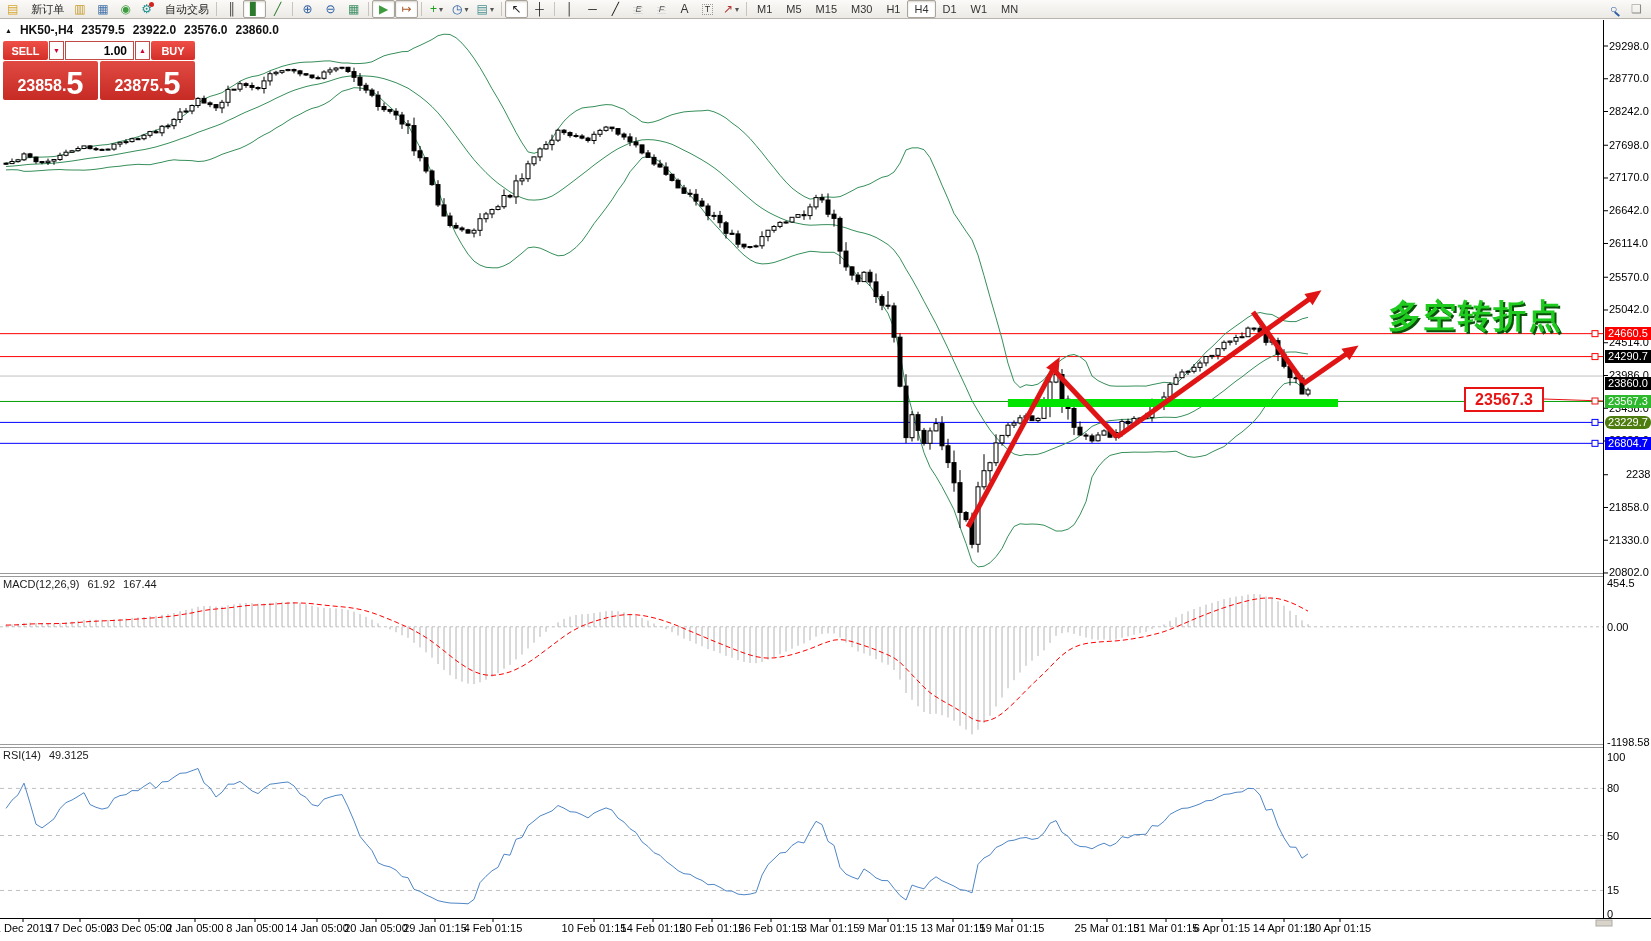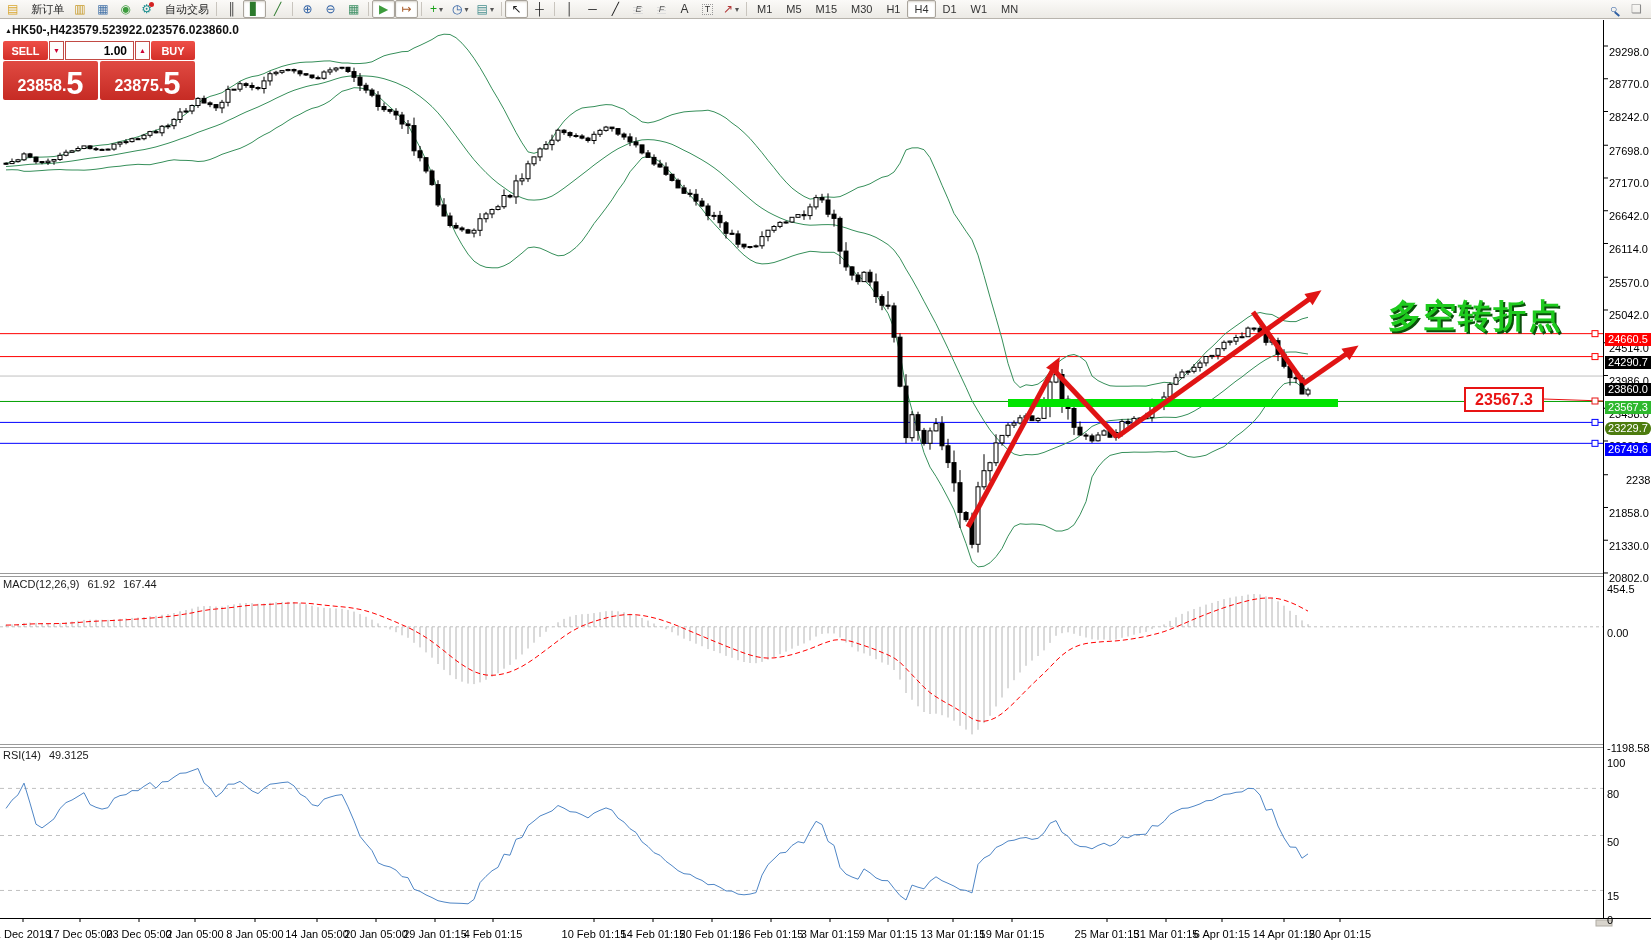--- a/index.html
+++ b/index.html
@@ -23,40 +23,40 @@
   .hatch .glyph{background:repeating-linear-gradient(0deg,#ddd 0 1px,transparent 1px 3px);
     padding:0 2px;font-size:9px;font-style:italic;}
   .tb-ico[data-name="search-icon"] .glyph{font-weight:bold;position:relative;}
   .tb-ico[data-name="search-icon"] .glyph::after{content:"";position:absolute;width:6px;height:2px;
     background:#2e5fa3;right:-3px;bottom:0;transform:rotate(40deg);}
   .tb-btn[data-name="autotrading-button"] .glyph{position:relative;}
   .tb-btn[data-name="autotrading-button"] .glyph::after{content:"";position:absolute;width:5px;height:5px;
     border-radius:50%;background:#d32222;right:-2px;top:-1px;}
   
   .quote-line{position:absolute;left:5px;top:23px;font-size:12px;font-weight:bold;color:#111;
-    z-index:20;display:flex;align-items:center;}
+    z-index:20;display:flex;gap:8px;align-items:center;}
   .quote-line .tri{font-size:7px;}
   
   .trade-panel{position:absolute;left:3px;top:41px;width:192px;z-index:30;}
   .tp-row{display:flex;height:19px;gap:1px;}
   .tp-sell,.tp-buy{background:linear-gradient(#ee4f47,#d32f28);color:#fff;font-size:11px;font-weight:bold;
     display:flex;align-items:center;justify-content:center;border-radius:2px;}
   .tp-sell{flex:0 0 45px;} .tp-buy{flex:0 0 44px;}
   .tp-step{flex:0 0 15px;background:#fdfdfd;border:1px solid #c24a44;color:#c03;font-size:7px;
     display:flex;align-items:center;justify-content:center;box-sizing:border-box;}
   .tp-vol{flex:1;min-width:0;background:#fff;border:1px solid #c24a44;font-size:12px;font-weight:bold;
     text-align:right;padding:0 6px 0 0;box-sizing:border-box;font-family:"Liberation Sans",sans-serif;}
   .tp-prices{display:flex;gap:2px;margin-top:1px;height:39px;}
   .tp-price{flex:1;background:linear-gradient(#e04a42,#c62b24);color:#fff;display:flex;
     align-items:flex-end;justify-content:center;padding-bottom:3px;border-radius:2px;}
   .tp-price .main{font-size:16px;font-weight:bold;line-height:1;margin-bottom:3px;}
   .tp-price .pip{font-size:31px;font-weight:bold;line-height:.85;}
   
   svg#plot{position:absolute;left:0;top:0;z-index:1;}
-  #overlay{position:absolute;left:0;top:6px;width:1651px;height:728px;z-index:8;pointer-events:none;}
+  #overlay{position:absolute;left:0;top:0;width:1651px;height:728px;z-index:8;pointer-events:none;}
   .badge{position:absolute;left:1605px;width:46px;height:13px;color:#fff;font-size:11px;
     line-height:13px;text-align:center;z-index:10;}
   .axis-tick{position:absolute;left:1609px;font-size:11px;color:#000;z-index:5;}
   .time-label{position:absolute;top:922px;width:96px;text-align:center;font-size:11px;color:#000;}
   .pane-label{position:absolute;left:3px;font-size:11px;color:#1a1a1a;z-index:6;}
   .pane-label span{margin-right:5px;}
   .pane-label.macd{top:578px;} .pane-label.rsi{top:749px;}
   .mini-axis{position:absolute;left:1607px;font-size:11px;color:#000;z-index:5;}
   .ann-text{position:absolute;left:1388px;top:294px;font-size:33px;font-weight:bold;color:#1ecb1e;
     letter-spacing:2px;text-shadow:2px 2px 0 #0b4f0b;z-index:15;white-space:nowrap;}
@@ -968,21 +968,21 @@
     <div class="axis-tick" data-name="price-tick-label" style="top: 434.488px;">22930.0</div>
     <div class="axis-tick" data-name="price-tick-label" style="top: 468.231px; margin-left: 17px;">22386.0</div>
     <div class="axis-tick" data-name="price-tick-label" style="top: 500.981px;">21858.0</div>
     <div class="axis-tick" data-name="price-tick-label" style="top: 533.731px;">21330.0</div>
     <div class="axis-tick" data-name="price-tick-label" style="top: 566.482px;">20802.0</div>
     <div class="badge" data-name="price-badge" style="top: 327.15px; background: rgb(255, 0, 0);">24660.5</div>
     <div class="badge" data-name="price-badge" style="top: 350.088px; background: #000000;">24290.7</div>
     <div class="badge" data-name="price-badge" style="top: 376.803px; background: rgb(0, 0, 0);">23860.0</div>
     <div class="badge" data-name="price-badge" style="top: 394.958px; background: rgb(46, 184, 46);">23567.3</div>
     <div class="badge" data-name="price-badge" style="top: 415.899px; background: #4d7c0f; border-radius: 6px;">23229.7</div>
-    <div class="badge" data-name="price-badge" style="top: 436.839px; background: rgb(0, 0, 255);">26749.6</div>
+    <div class="badge" data-name="price-badge" style="top: 436.839px; background: rgb(0, 0, 255);">26804.7</div>
     <div class="mini-axis" data-name="macd-axis-label" style="top: 577.143px;">454.5</div>
     <div class="mini-axis" data-name="macd-axis-label" style="top: 620.8px;">0.00</div>
     <div class="mini-axis" data-name="macd-axis-label" style="top: 735.929px;">-1198.58</div>
     <div class="mini-axis" data-name="rsi-axis-label" style="top: 751px;">100</div>
     <div class="mini-axis" data-name="rsi-axis-label" style="top: 782.4px;">80</div>
     <div class="mini-axis" data-name="rsi-axis-label" style="top: 829.5px;">50</div>
     <div class="mini-axis" data-name="rsi-axis-label" style="top: 884.45px;">15</div>
     <div class="mini-axis" data-name="rsi-axis-label" style="top: 908px;">0</div>
     <div class="time-label" data-name="time-axis-label" style="left: -25px;">1 Dec 2019</div>
     <div class="time-label" data-name="time-axis-label" style="left: 32px;">17 Dec 05:00</div>

